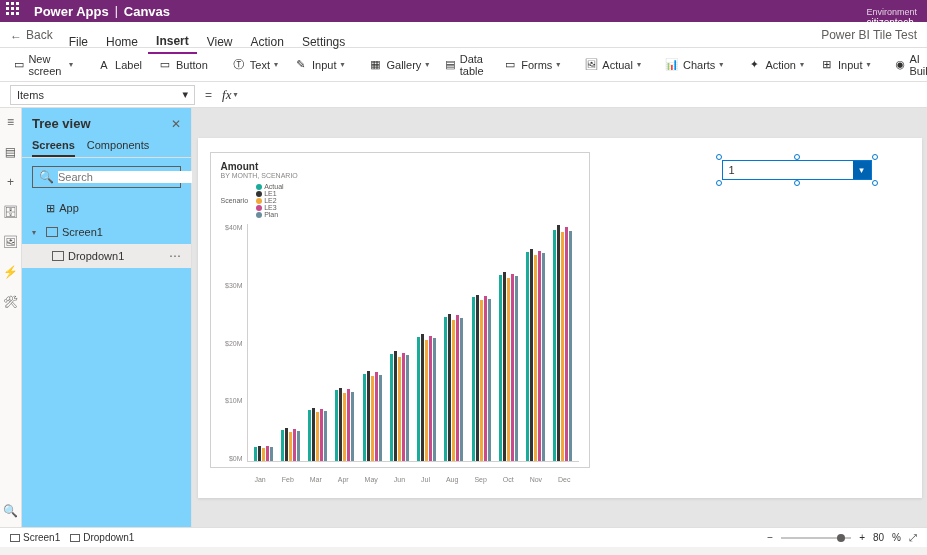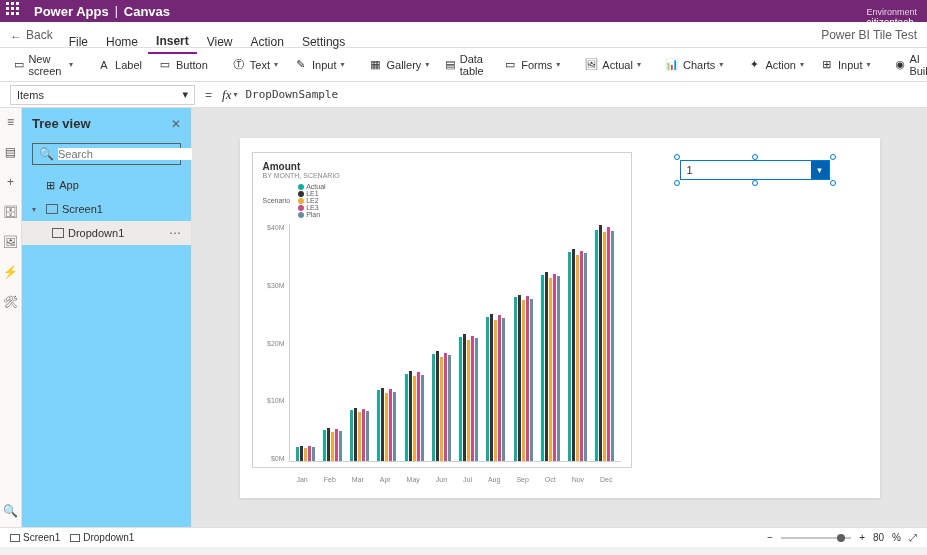--- a/index.html
+++ b/index.html
@@ -55,21 +55,21 @@
 .treepanel .search input { border: none; outline: none; flex: 1; font-size: 11px; }
 .treepanel .treelist { flex: 1; font-size: 11px; }
 .treepanel .node { display: flex; align-items: center; height: 24px; padding: 0 10px; cursor: pointer; gap: 4px; }
 .treepanel .node.selected { background: #edebe9; }
 .treepanel .node .caret { width: 10px; font-size: 8px; color: #605e5c; }
 .treepanel .node .nicon { width: 12px; height: 10px; border: 1px solid #605e5c; }
 .treepanel .node .menu { margin-left: auto; color: #605e5c; font-size: 12px; }
 
 
 .canvasarea { flex: 1; background: #e5e5e5; display: flex; justify-content: center; align-items: flex-start; padding: 30px 0; overflow: hidden; position: relative; }
-.canvas { width: 640px; height: 360px; background: white; position: relative; box-shadow: 0 1px 3px rgba(0,0,0,.1); }
+.canvas { width: 724px; height: 360px; background: white; position: relative; box-shadow: 0 1px 3px rgba(0,0,0,.1); }
 
 
 .chart { position: absolute; left: 12px; top: 14px; width: 380px; height: 316px; border: 1px solid #d2d0ce; padding: 8px 10px 4px; }
 .chart .ctitle { font-size: 10px; font-weight: 600; }
 .chart .csub { font-size: 7px; color: #8a8886; margin-bottom: 4px; text-transform: uppercase; }
 .chart .legend { display: flex; gap: 8px; font-size: 7px; align-items: center; margin-bottom: 6px; color: #605e5c; }
 .chart .legend .litem { display: flex; align-items: center; gap: 2px; }
 .chart .legend .sw { width: 6px; height: 6px; border-radius: 50%; }
 .chart .plot { position: relative; height: 250px; display: flex; }
 .chart .yaxis { width: 26px; display: flex; flex-direction: column; justify-content: space-between; font-size: 7px; color: #8a8886; text-align: right; padding-right: 4px; padding-bottom: 12px; }
@@ -204,39 +204,42 @@
 </div>
 
 <div class="fxrow">
   <div class="propbox">
     <span>Items</span>
     <span class="chev">▾</span>
   </div>
   <span class="eq">=</span>
   <span class="fx">fx</span>
   <span class="fxdd">▾</span>
-  <input class="fxinput" value="DropDownSample" style="">
 </div>
 
 <div class="main">
   <div class="leftrail">
     <div class="railbtn">≡</div>
     <div class="railbtn active">▤</div>
     <div class="railbtn">+</div>
     <div class="railbtn">🗄</div>
     <div class="railbtn">🖼</div>
     <div class="railbtn">⚡</div>
     <div class="railbtn">🛠</div>
     <div class="railbtn" style="margin-top:auto;margin-bottom:8px">🔍</div>
   </div>
 
   <div class="treepanel">
     <div class="thead">
       <span class="ttitle">Tree view</span>
       <span class="tclose">✕</span>
+    </div>
+    <div class="tabs">
+      <div class="tab active">Screens</div>
+      <div class="tab">Components</div>
     </div>
     <div class="search">
       <span>🔍</span>
       <input placeholder="Search" style="">
     </div>
     <div class="treelist">
       <div class="node">
         <span class="caret"></span>
         <span>⊞</span>
         <span>App</span>

